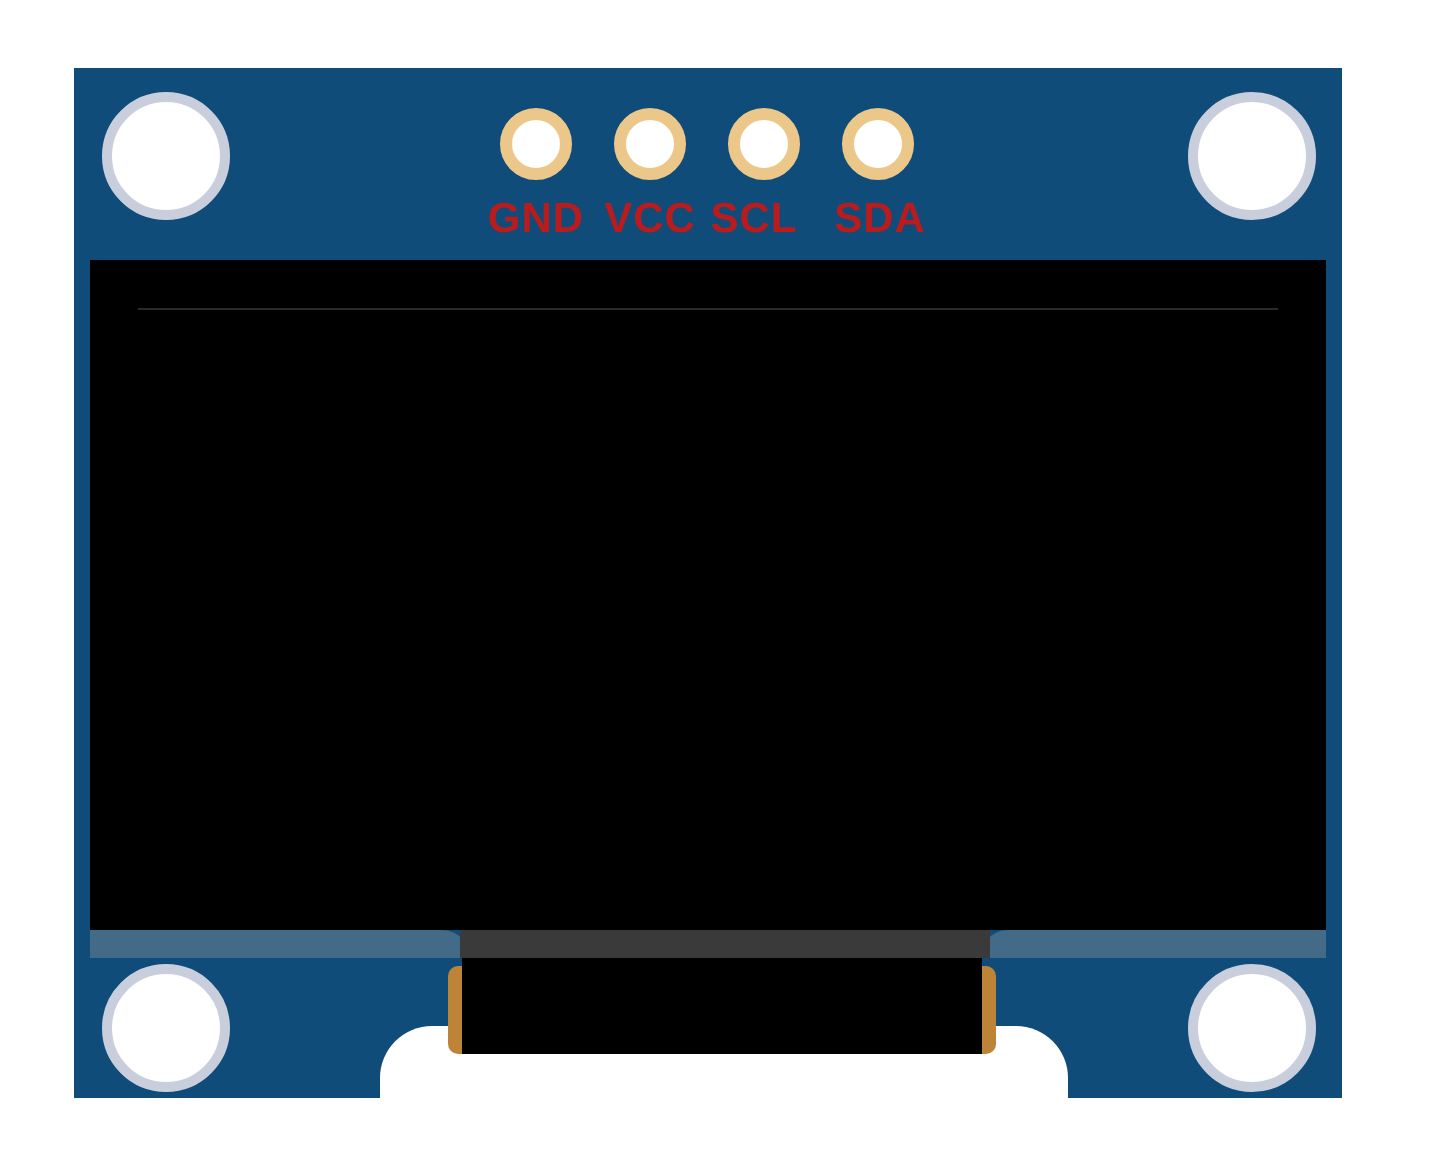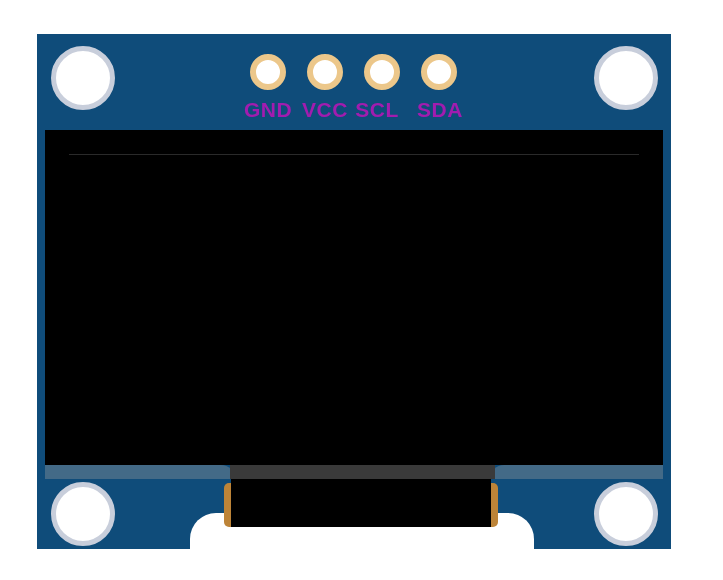--- a/index.html
+++ b/index.html
@@ -1,20 +1,20 @@
 <!DOCTYPE html>
 <html><head>
 <meta charset="utf-8">
 <style>
   html, body { margin:0; padding:0; background:#ffffff; }
   body { width:723px; height:580px; position:relative; overflow:hidden; font-family:"Liberation Sans", sans-serif; }
   .board { position:absolute; left:37px; top:34px; width:634px; height:515px; background:#0f4c7a; }
   .hole { position:absolute; width:54px; height:54px; border-radius:50%; background:#ffffff; border:5px solid #c8cedb; box-sizing:content-box; }
   .pin { position:absolute; width:24px; height:24px; border-radius:50%; background:#ffffff; border:6px solid #ecc78a; }
-  .pin-label { position:absolute; top:98px; width:60px; text-align:center; color:#a21caf; font-weight:bold; font-size:21px; letter-spacing:0.5px; }
+  .pin-label { position:absolute; top:98px; width:60px; text-align:center; color:#b91c1c; font-weight:bold; font-size:21px; letter-spacing:0.5px; }
   .screen { position:absolute; left:45px; top:130px; width:618px; height:335px; background:#000000; }
   .screen-line { position:absolute; left:24px; top:24px; width:570px; height:1px; background:#2a2a2a; }
   .strip { position:absolute; top:465px; height:14px; }
   .strip-left { left:45px; width:190px; background:#436a87; border-top-right-radius:14px; }
   .strip-right { left:490px; width:173px; background:#436a87; border-top-left-radius:14px; }
   .strip-mid { left:230px; width:265px; background:#3a3a3a; }
   .ribbon-edge { position:absolute; top:483px; height:44px; width:14px; background:#bd8438; border-radius:5px; }
   .ribbon { position:absolute; left:231px; top:479px; width:260px; height:48px; background:#000000; }
   .cutout { position:absolute; left:190px; top:513px; width:344px; height:67px; background:#ffffff; border-top-left-radius:26px; border-top-right-radius:26px; }
 </style>

